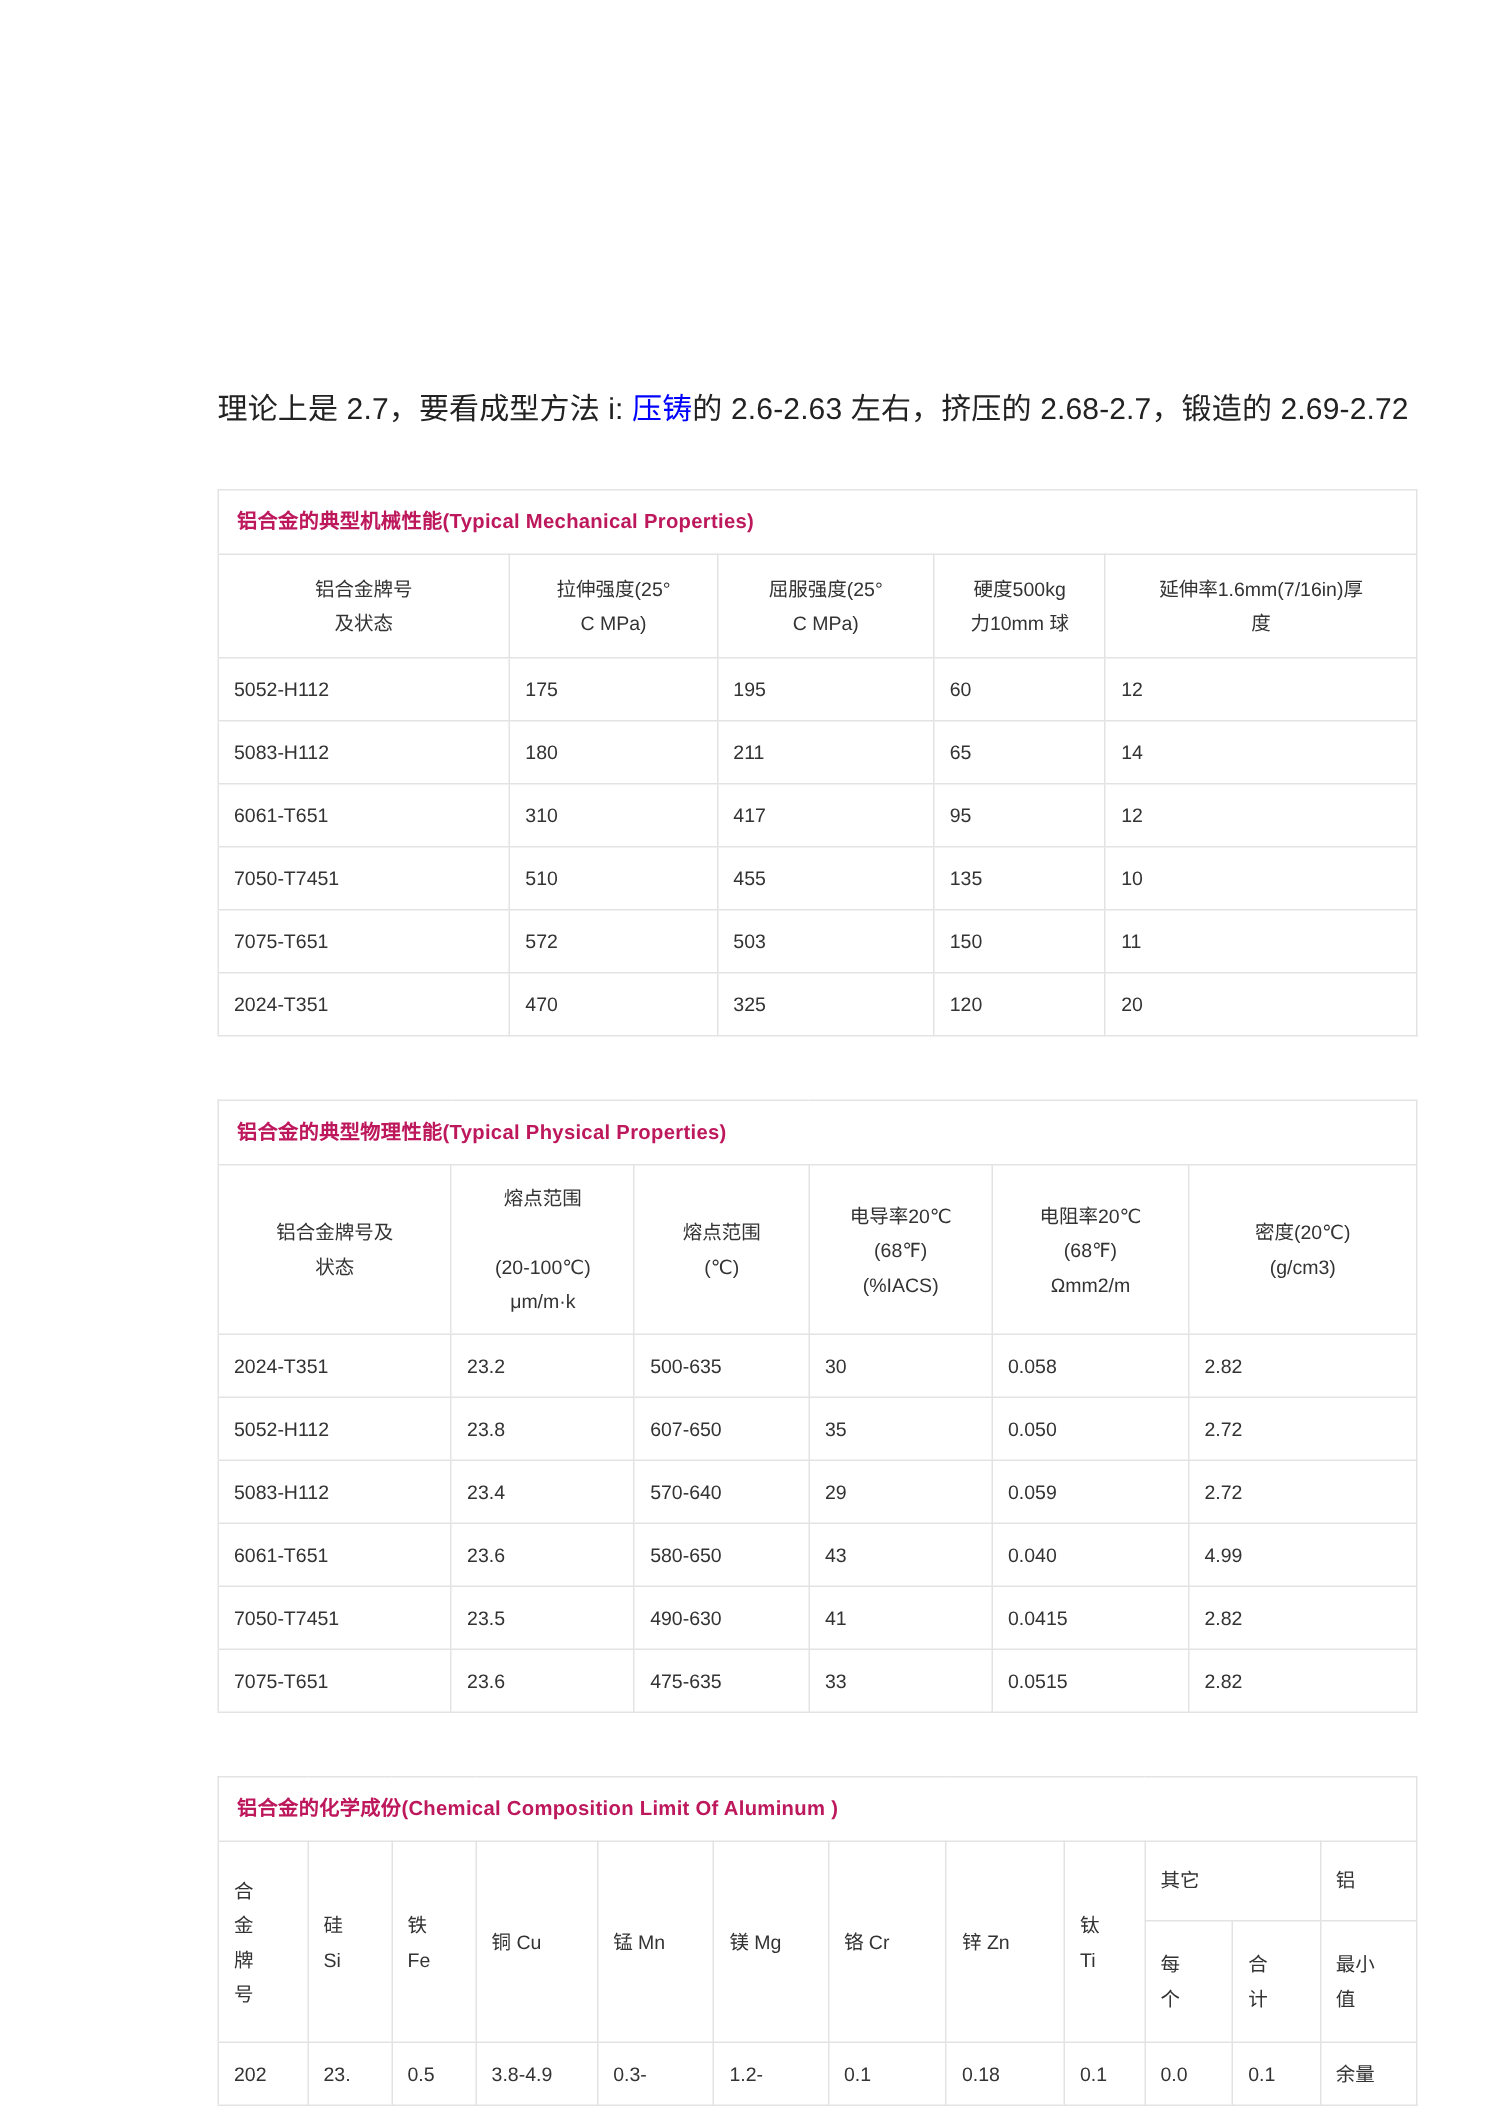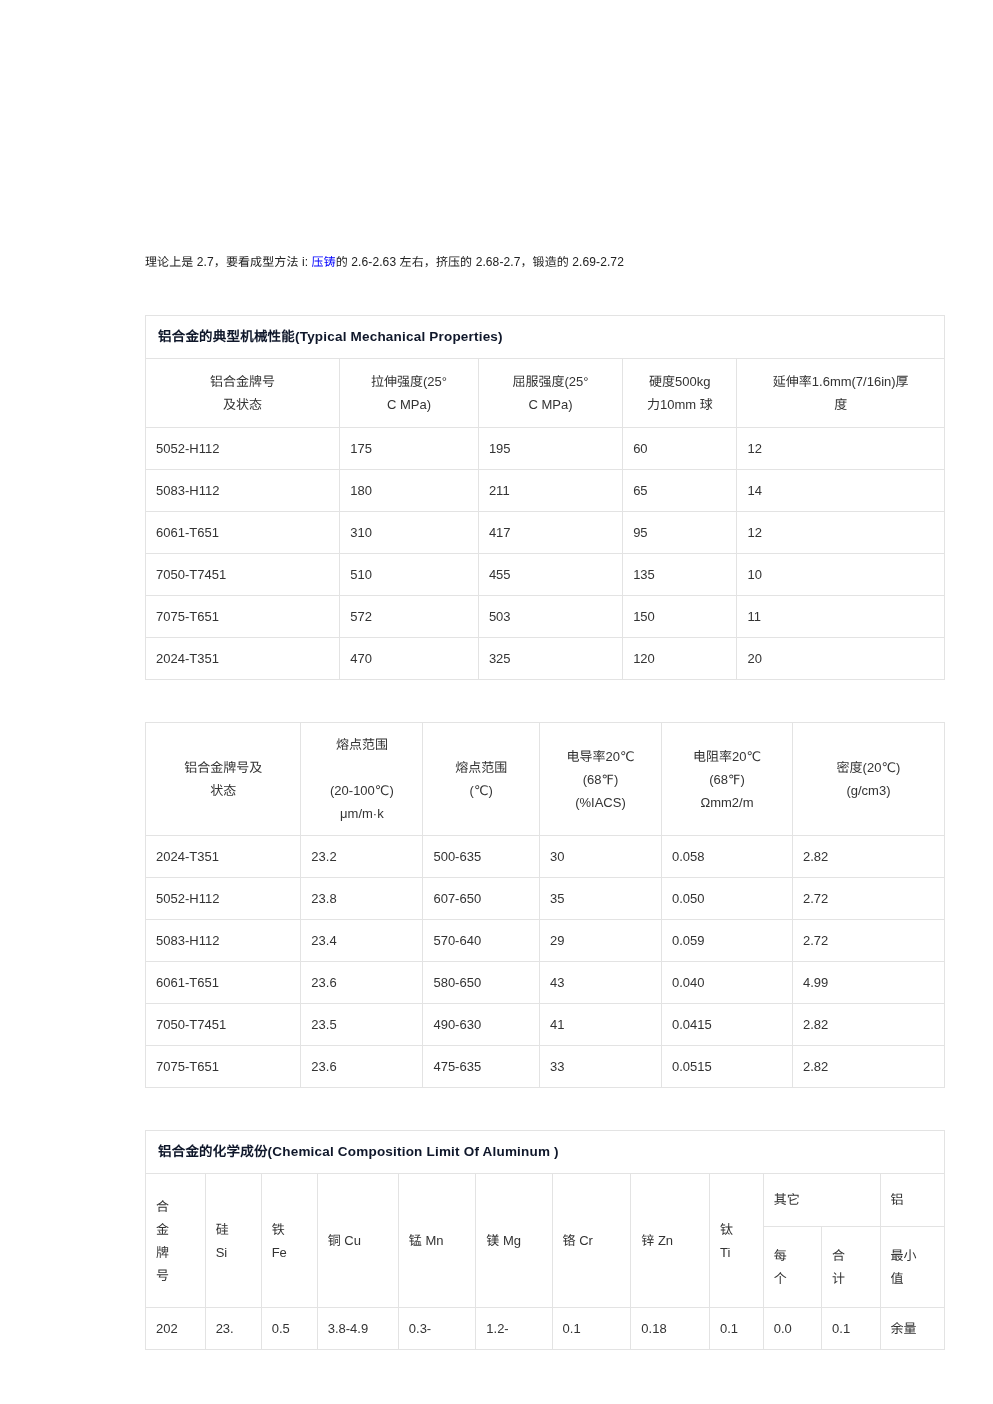--- a/index.html
+++ b/index.html
@@ -25,24 +25,24 @@
   }
   .content {
     position: absolute;
     left: 145px;
     top: 250px;
     width: 720px;
   }
 
   
   .intro {
-    font-size: 12px;
+    font-size: 20px;
     line-height: 22px;
     color: #222222;
-    margin: 1px 0 42px 0;
+    margin: 12px 0 42px 0;
     white-space: nowrap;
     letter-spacing: 0.1px;
   }
   .intro .link {
     color: #0000ff;
     text-decoration: none;
   }
 
   
   table.prop {
@@ -62,21 +62,21 @@
     line-height: 23px;
     font-weight: normal;
     text-align: left;
     vertical-align: middle;
     color: #333333;
     word-wrap: break-word;
   }
   table.prop td.caption-cell {
     font-weight: bold;
     font-size: 13.5px;
-    color: #0f172a;
+    color: #be185d;
     padding: 11px 12px 11px 12px;
     line-height: 20px;
     letter-spacing: 0.2px;
   }
   table.prop td.hdr {
     vertical-align: middle;
     text-align: center;
   }
   .cellline { display: block; }
 
@@ -211,20 +211,23 @@
       <colgroup>
         <col class="c0">
           <col class="c1">
           <col class="c2">
           <col class="c3">
           <col class="c4">
           <col class="c5">
       </colgroup>
       <tbody>
         <tr>
+          <td class="caption-cell" colspan="6">铝合金的典型物理性能(Typical Physical Properties)</td>
+        </tr>
+        <tr>
           <td class="hdr">
             <span class="cellline">铝合金牌号及</span>
             <span class="cellline">状态</span>
           </td>
           <td class="hdr">
             <span class="cellline">熔点范围</span>
             <span class="cellline" style="height:23px">&nbsp;</span>
             <span class="cellline">(20-100℃)</span>
             <span class="cellline">μm/m·k</span>
           </td>

